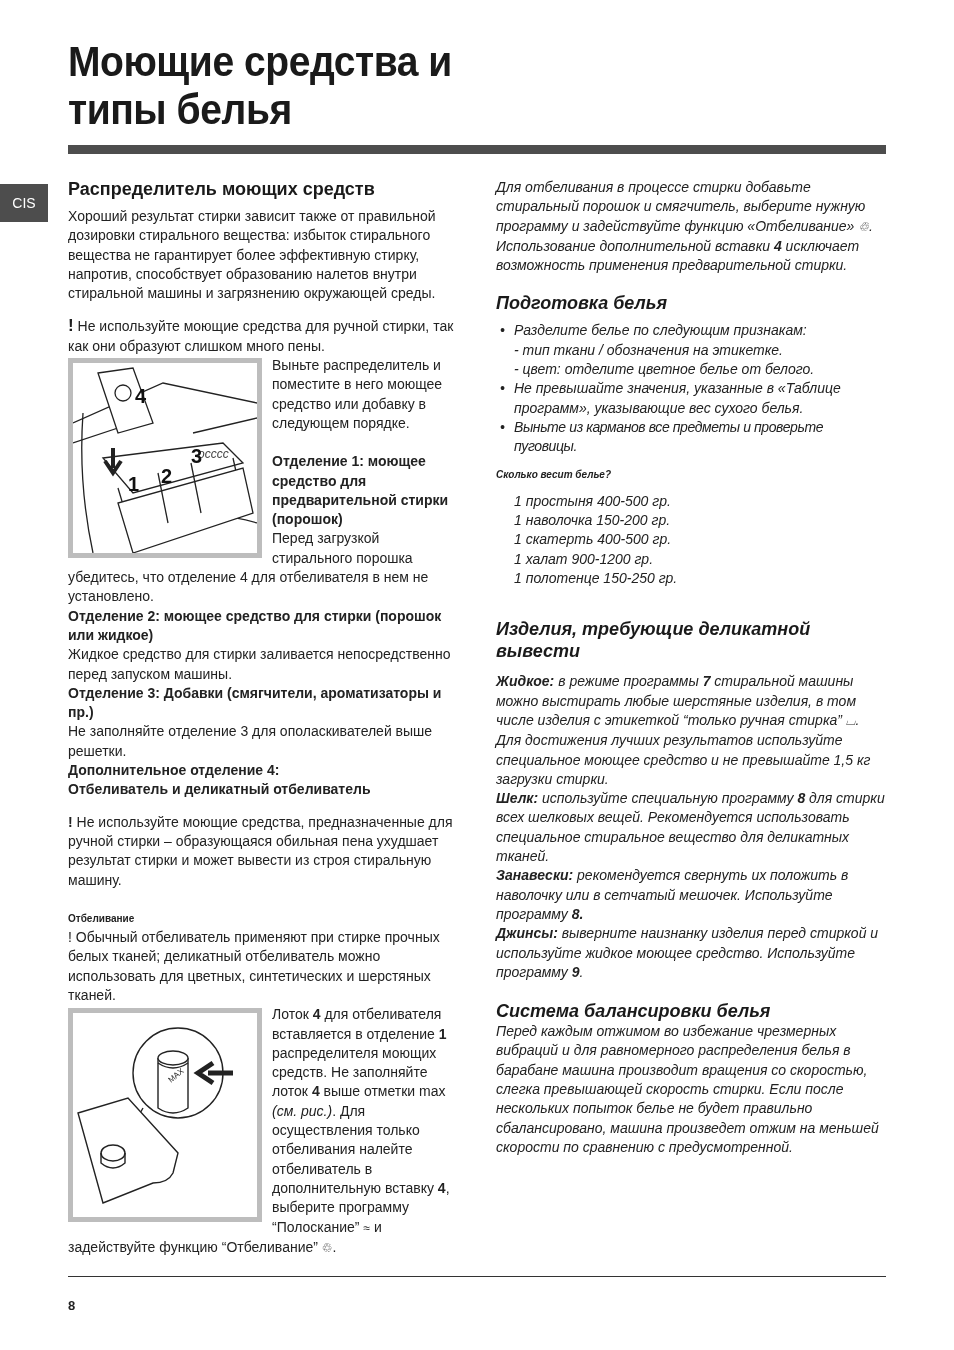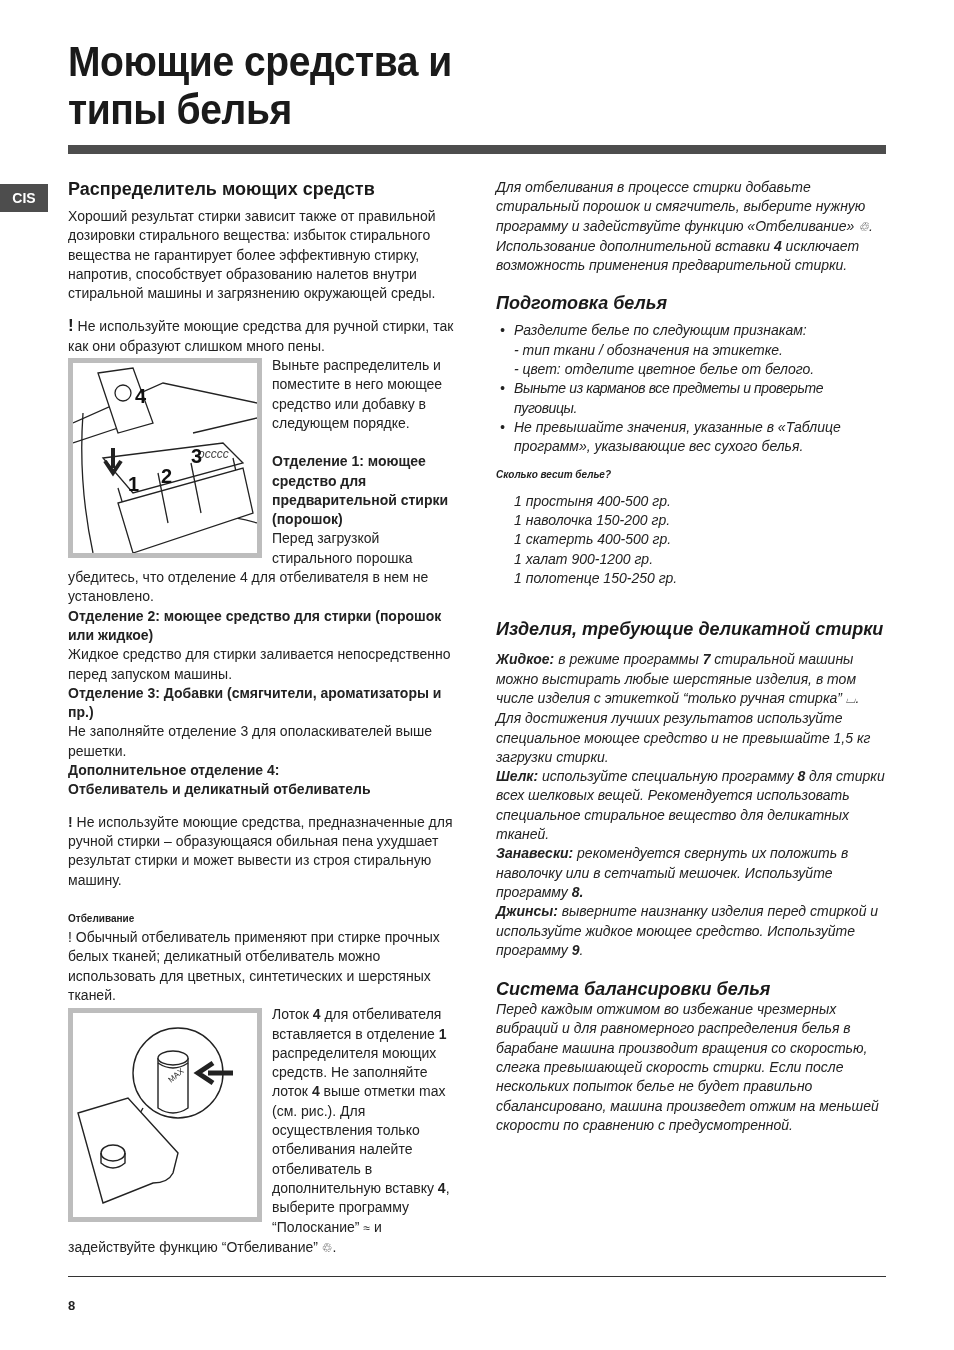--- a/index.html
+++ b/index.html
@@ -1,30 +1,30 @@
 <!DOCTYPE html>
 <html><head>
 <meta charset="utf-8">
 <style>
   html, body { margin:0; padding:0; background:#fff; }
   body { width:954px; height:1350px; position:relative; overflow:hidden;
          font-family:"Liberation Sans", sans-serif; color:#222; }
   .title { position:absolute; left:68px; top:38px; margin:0; font-size:42px; line-height:48px;
            font-weight:bold; letter-spacing:-0.5px; color:#1a1a1a; transform:scaleX(0.93); transform-origin:left top; }
   .title-bar { position:absolute; left:68px; top:145px; width:818px; height:9px; background:#4d4d4d; }
-  .lang-tab { position:absolute; left:0; top:184px; width:48px; height:28px; background:#4d4d4d;
-              color:#fff; font-weight:bold; font-size:14px; display:flex; align-items:center; justify-content:center; }
+  .lang-tab { position:absolute; left:0; top:184px; width:48px; height:38px; background:#4d4d4d;
+              color:#fff; font-weight:normal; font-size:14px; display:flex; align-items:center; justify-content:center; }
   .col { position:absolute; font-size:14px; line-height:19.3px; }
   .col-left { left:68px; top:178px; width:390px; }
   .col-right { left:496px; top:178px; width:390px;font-style:italic; }
   h2 { font-size:18px; line-height:22px; font-weight:bold; margin:0 0 7px 0; color:#1a1a1a; }
   p { margin:0; }
   .gap { height:13px; }
   .b { font-weight:bold; }
-  .i { }
+  .i { font-style:italic; }
   .fig { float:left; border:5px solid #bdbdbd; background:#fff; margin:0 10px 2px 0; box-sizing:border-box; }
   .fig1 { width:194px; height:200px; margin-top:2px; }
   .fig2 { width:194px; height:214px; margin-top:3px; }
   .clear { clear:both; }
   ul.bul { list-style:none; margin:4px; padding:0; }
   ul.bul li { position:relative; padding-left:14px; }
   ul.bul li::before { content:"•"; position:absolute; left:0; }
   .weights { padding-left:18px; margin:8px 0 12px 0; }
   .sym { display:inline-block; font-size:12px; }
   .footer-rule { position:absolute; left:68px; top:1276px; width:818px; height:1px; background:#333; }
@@ -107,33 +107,33 @@
   <p><span>Лоток </span><span class="b">4</span><span> для отбеливателя вставляется в отделение </span><span class="b">1</span><span> распределителя моющих средств. Не заполняйте лоток </span><span class="b">4</span><span> выше отметки max </span><span class="i">(см. рис.)</span><span>. Для осуществления только отбеливания налейте отбеливатель в дополнительную вставку </span><span class="b">4</span><span>, выберите программу “Полоскание” </span><span class="sym">≈</span><span> и задействуйте функцию “Отбеливание” </span><span class="sym">♲</span><span>.</span></p>
   <div class="clear"></div>
 </div>
 
 <div class="col col-right">
   <p><span>Для отбеливания в процессе стирки добавьте стиральный порошок и смягчитель, выберите нужную программу и задействуйте функцию «Отбеливание» </span><span class="sym">♲</span><span>. Использование дополнительной вставки </span><span class="b">4</span><span> исключает возможность применения предварительной стирки.</span></p>
   <div class="gap" style="height:17px"></div>
   <h2>Подготовка белья</h2>
   <ul class="bul">
     <li><span>Разделите белье по следующим признакам:</span><br><span>- тип ткани / обозначения на этикетке.</span><br><span>- цвет: отделите цветное белье от белого.</span></li>
+    <li>Не превышайте значения, указанные в «Таблице программ», указывающие вес сухого белья.</li>
     <li style="letter-spacing:-0.4px">Выньте из карманов все предметы и проверьте пуговицы.</li>
-    <li>Не превышайте значения, указанные в «Таблице программ», указывающие вес сухого белья.</li>
   </ul>
   <p class="h3" style="margin-top:8px">Сколько весит белье?</p>
   <div class="weights">
     <p>1 простыня 400-500 гр.</p>
     <p>1 наволочка 150-200 гр.</p>
     <p>1 скатерть 400-500 гр.</p>
     <p>1 халат 900-1200 гр.</p>
     <p>1 полотенце 150-250 гр.</p>
   </div>
   <div class="gap" style="height:18px"></div>
-  <h2 style="margin-bottom:10px">Изделия, требующие деликатной стирки</h2>
+  <h2 style="margin-bottom:10px">Изделия, требующие деликатной вывести</h2>
   <p><span class="b">Жидкое:</span><span> в режиме программы </span><span class="b">7</span><span> стиральной машины можно выстирать любые шерстяные изделия, в том числе изделия с этикеткой “только ручная стирка” </span><span class="sym">⌴</span><span>. Для достижения лучших результатов используйте специальное моющее средство и не превышайте 1,5 кг загрузки стирки.</span></p>
   <p><span class="b">Шелк:</span><span> используйте специальную программу </span><span class="b">8</span><span> для стирки всех шелковых вещей. Рекомендуется использовать специальное стиральное вещество для деликатных тканей.</span></p>
   <p><span class="b">Занавески:</span><span> рекомендуется свернуть их положить в наволочку или в сетчатый мешочек. Используйте программу </span><span class="b">8.</span></p>
   <p><span class="b">Джинсы:</span><span> выверните наизнанку изделия перед стиркой и используйте жидкое моющее средство. Используйте программу </span><span class="b">9</span><span>.</span></p>
   <div class="gap" style="height:18px"></div>
   <h2 style="margin-bottom:0">Система балансировки белья</h2>
   <p>Перед каждым отжимом во избежание чрезмерных вибраций и для равномерного распределения белья в барабане машина производит вращения со скоростью, слегка превышающей скорость стирки. Если после нескольких попыток белье не будет правильно сбалансировано, машина произведет отжим на меньшей скорости по сравнению с предусмотренной.</p>
 </div>
 
 <div class="footer-rule"></div>

